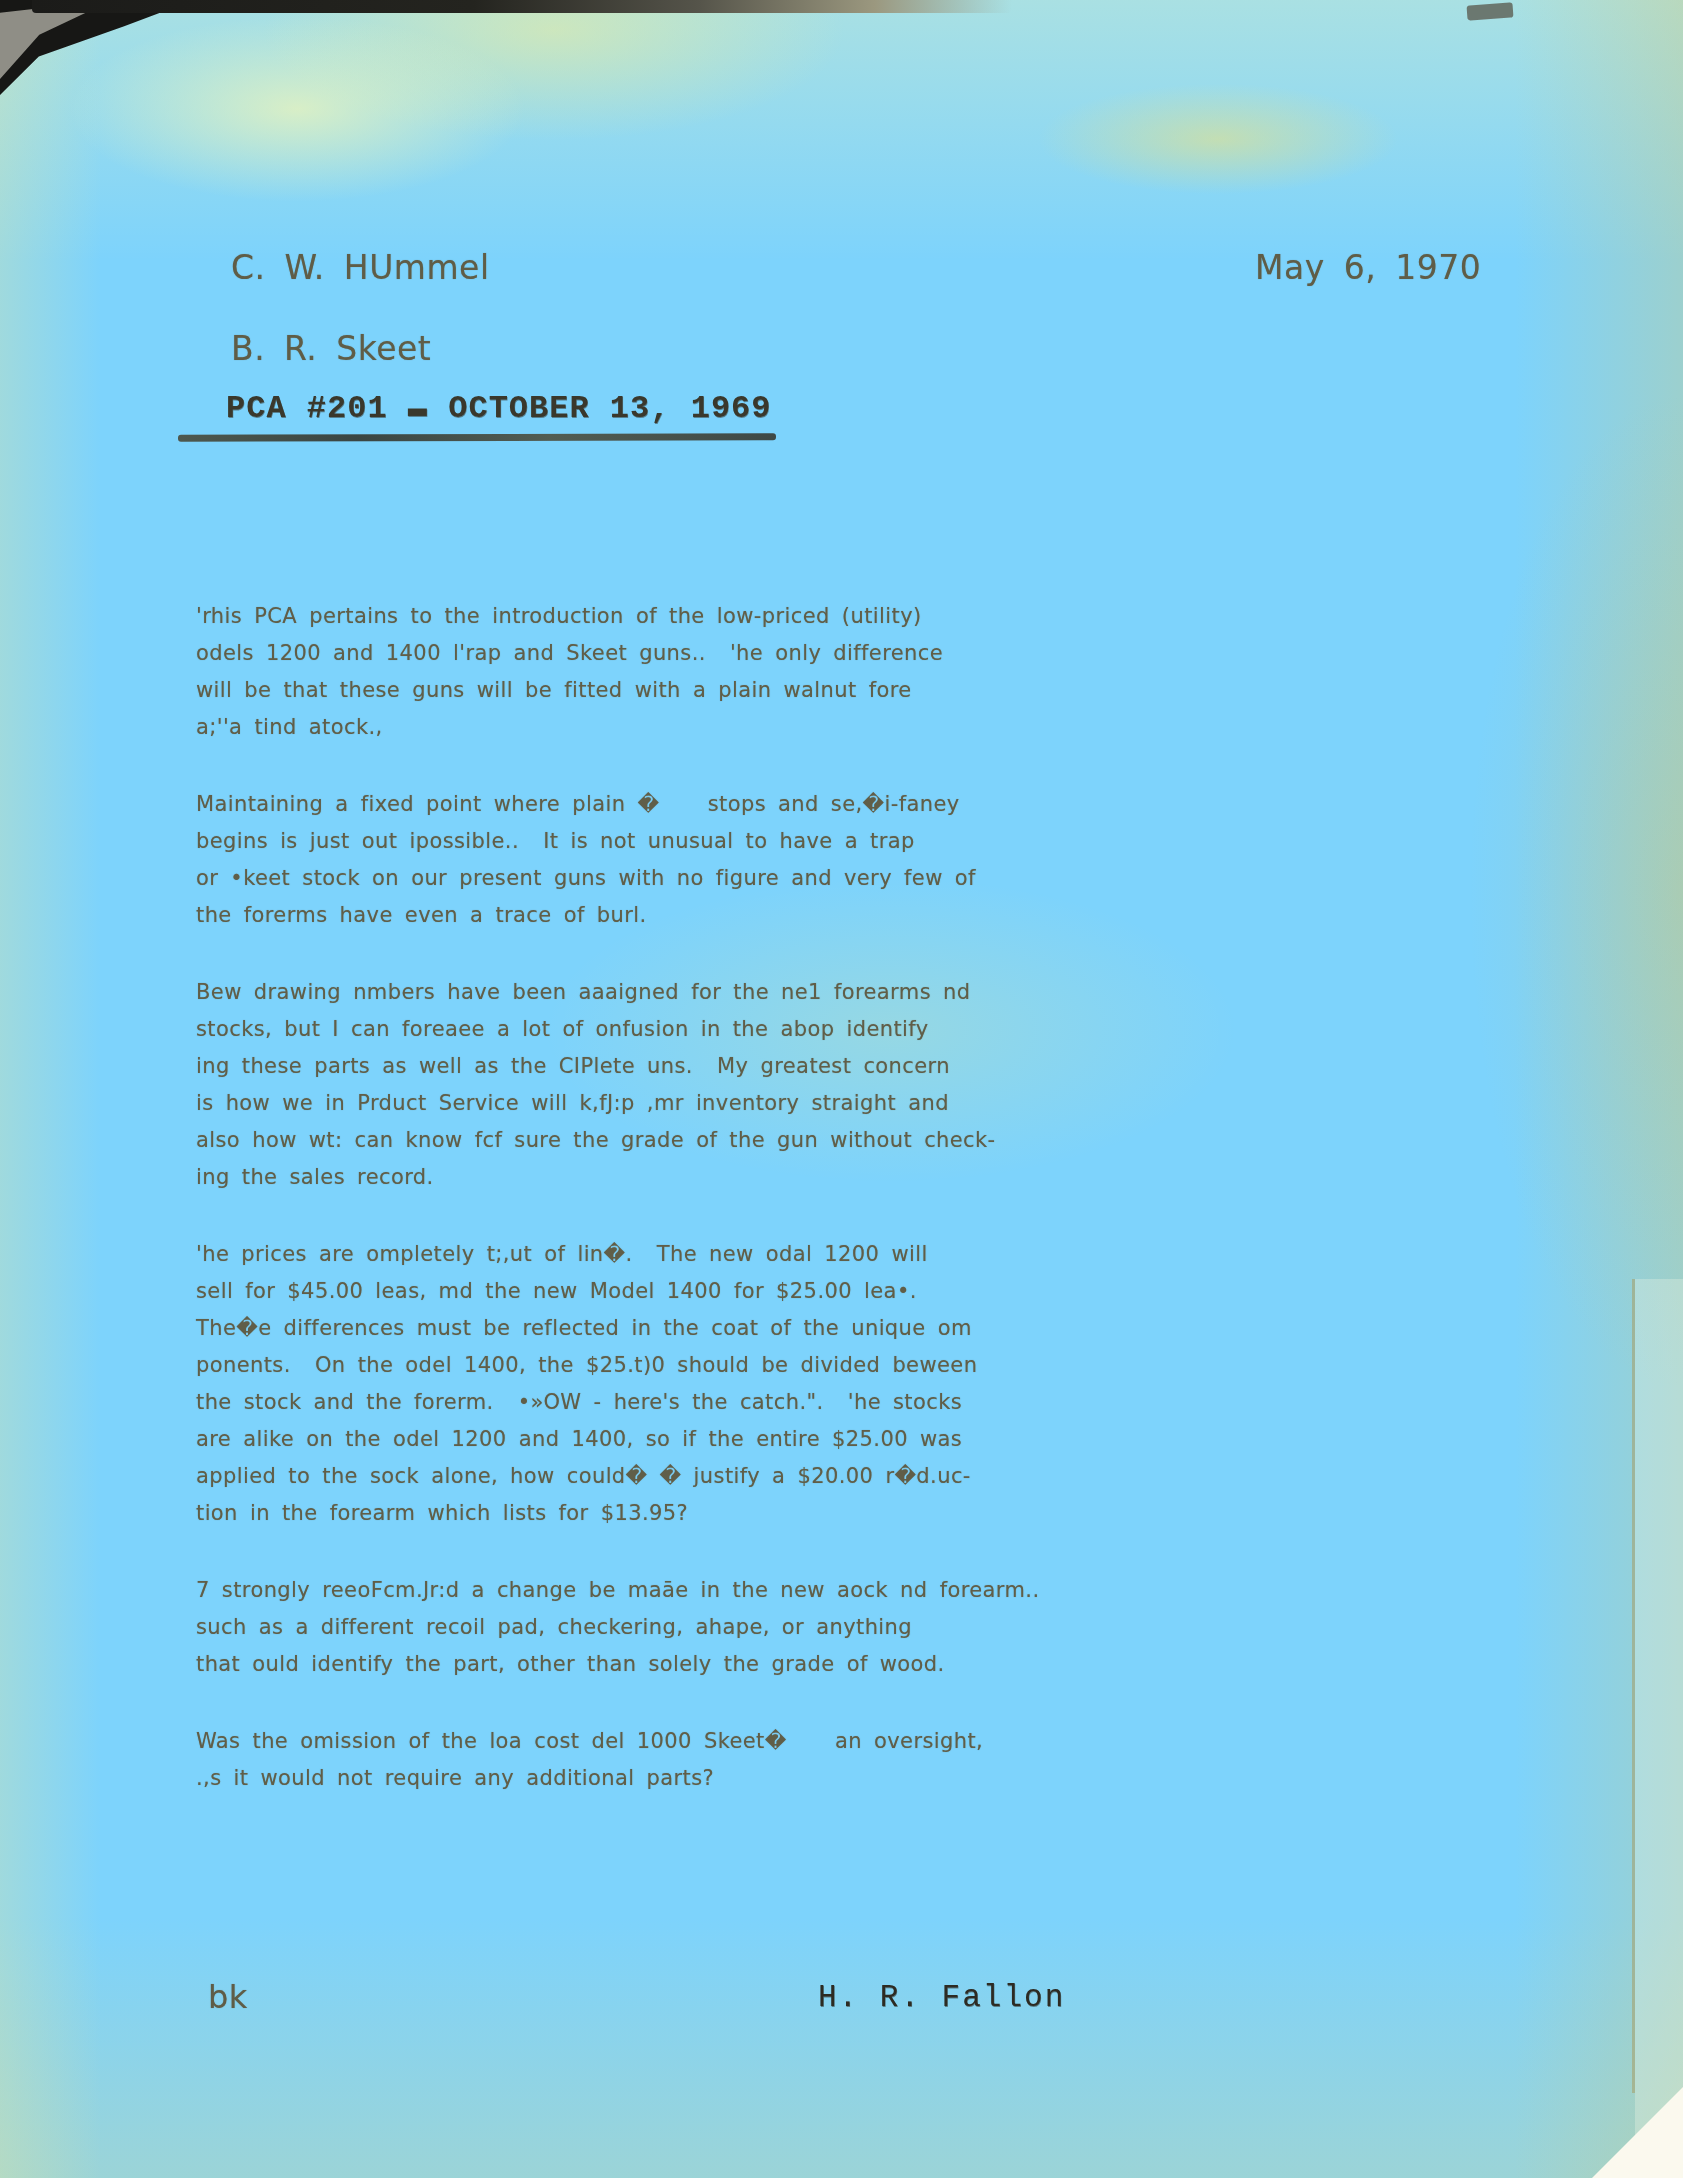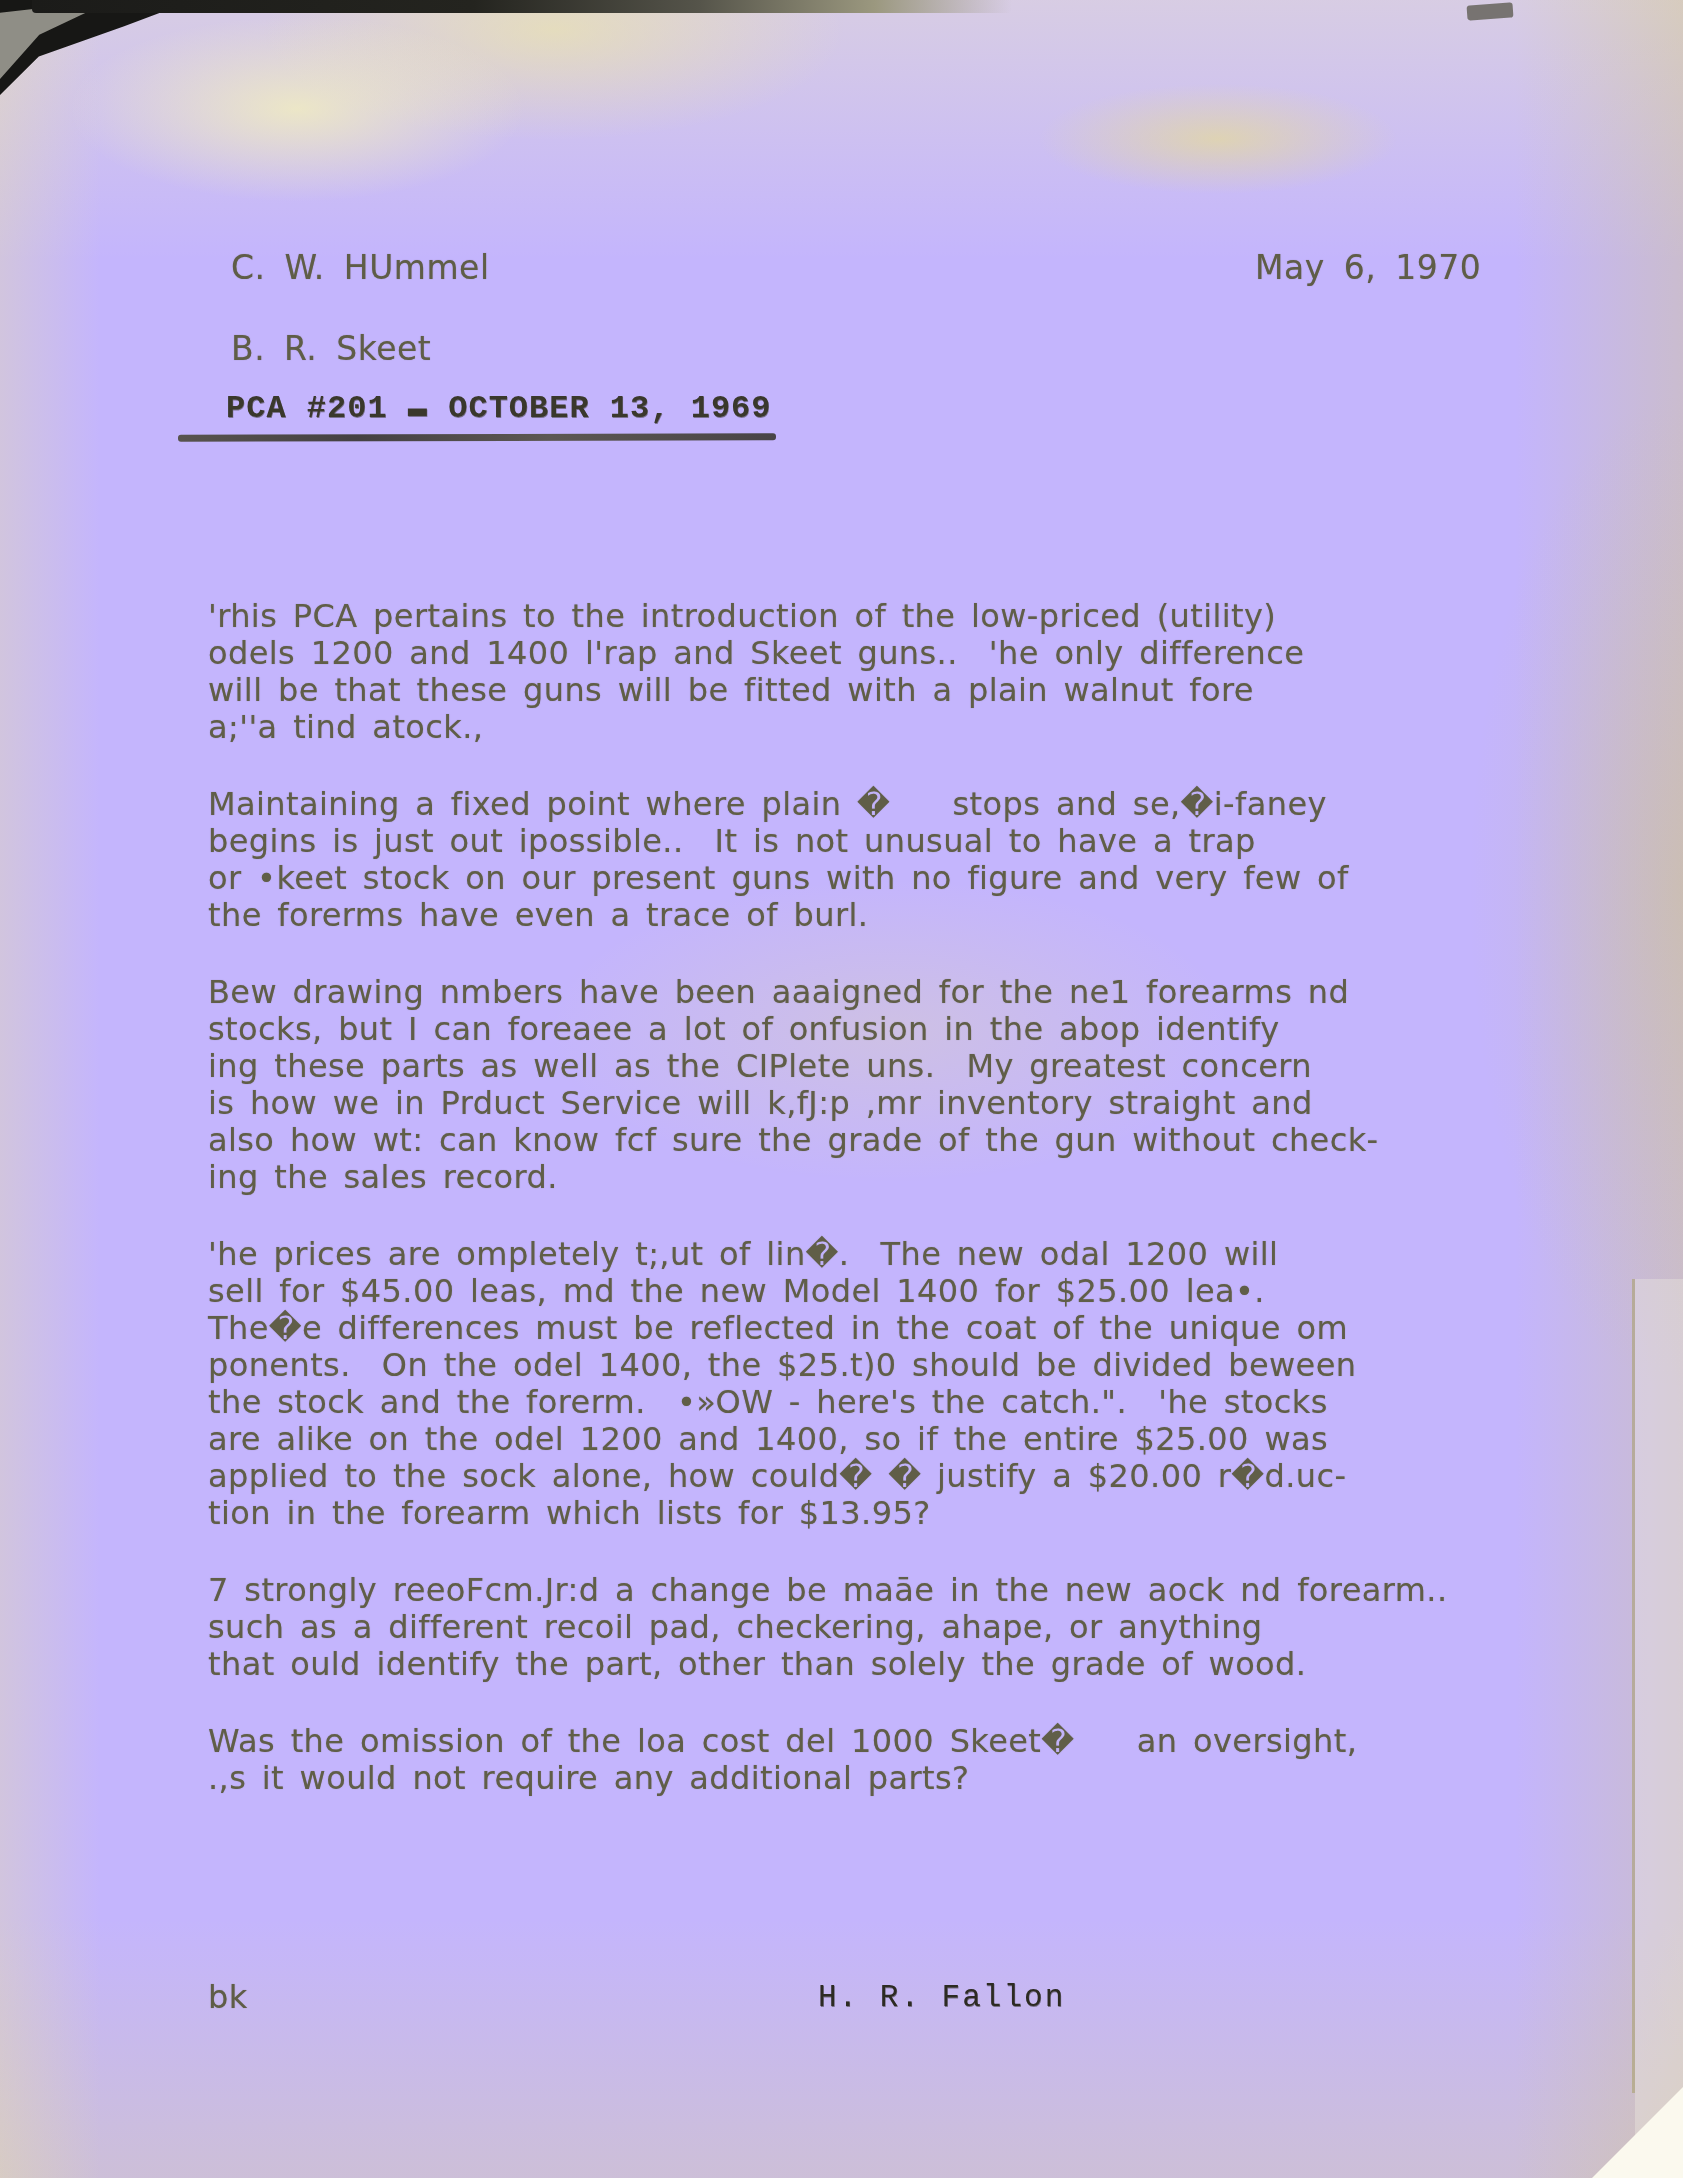--- a/index.html
+++ b/index.html
@@ -1,18 +1,18 @@
 <!DOCTYPE html>
 <html><head>
 <meta charset="utf-8">
 <style>
   html,body { margin:0; padding:0; background:#cfcdc2; }
   .page {
     position:relative; width:1683px; height:2178px; overflow:hidden;
-    background:#c4b5fd;
+    background:#7dd3fc;
     font-family:"DejaVu Sans", sans-serif;
   }
   
   .texture {
     position:absolute; inset:0; pointer-events:none;
     background:
       radial-gradient(ellipse 257px 79px at 1218px 139px, rgba(236,226,130,0.55), transparent 70%),
       radial-gradient(ellipse 317px 129px at 297px 109px, rgba(251,249,178,0.65), transparent 72%),
       radial-gradient(ellipse 416px 158px at 554px 30px, rgba(244,238,150,0.5), transparent 70%),
       radial-gradient(ellipse 495px 218px at 891px 1030px, rgba(240,233,140,0.22), transparent 70%),
@@ -50,24 +50,23 @@
     font-weight:bold; font-size:32px; color:#3a382c; letter-spacing:1px; white-space:pre;
     text-shadow:0.5px 0.5px 0 rgba(48,46,36,0.5);
   }
   .subject-underline {
     position:absolute; left:178px; top:434px; width:598px; height:7px; border-radius:3px;
     background:linear-gradient(90deg,#45422f,#2e2c22 30%,#4a4734 62%,#333026 100%);
     opacity:.85; transform:rotate(-0.15deg);
   }
   .body-text {
     position:absolute; left:196px; top:598px; width:1445px;
-    font-size:32px; line-height:37px; color:#605e48;
+    font-size:21px; line-height:37px; color:#605e48;
     letter-spacing:0.4px; word-spacing:5px;
     text-shadow:0 0 1px rgba(96,94,72,0.5);
-    margin-left:12px;
   }
   .body-text p { margin:0 0 40px 0; white-space:pre; }
   .initials { left:208px; top:1978px; font-size:32px; }
   .signature {
     position:absolute; left:818px; top:1980px;
     font-family:"Liberation Mono","DejaVu Sans Mono",monospace;
     font-weight:normal; font-size:31px; color:#2d2b23; letter-spacing:2px; white-space:pre;
     text-shadow:0.5px 0.5px 0 rgba(40,38,30,0.5);
   }
 </style>

